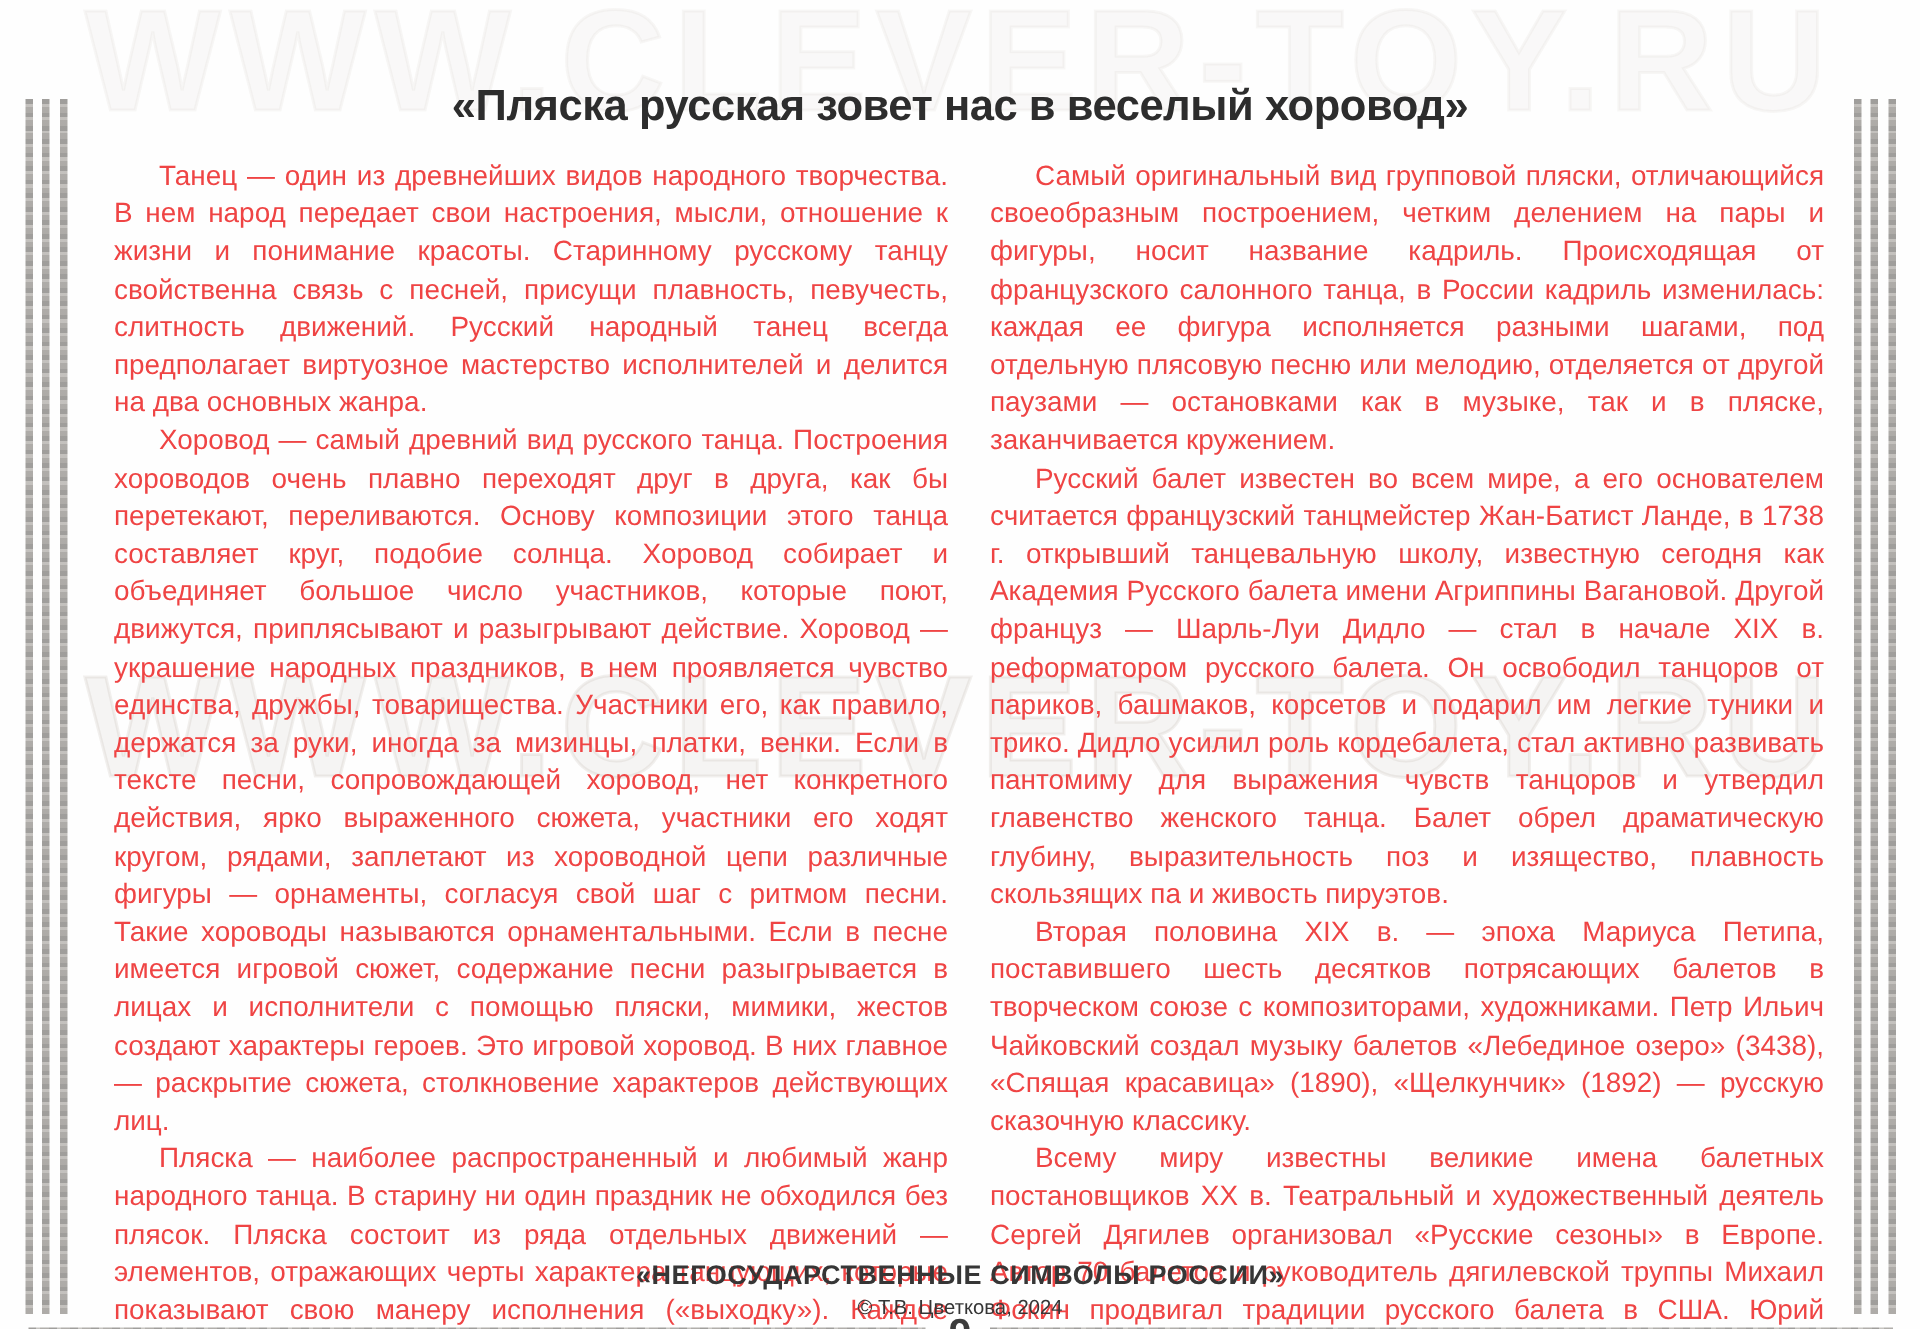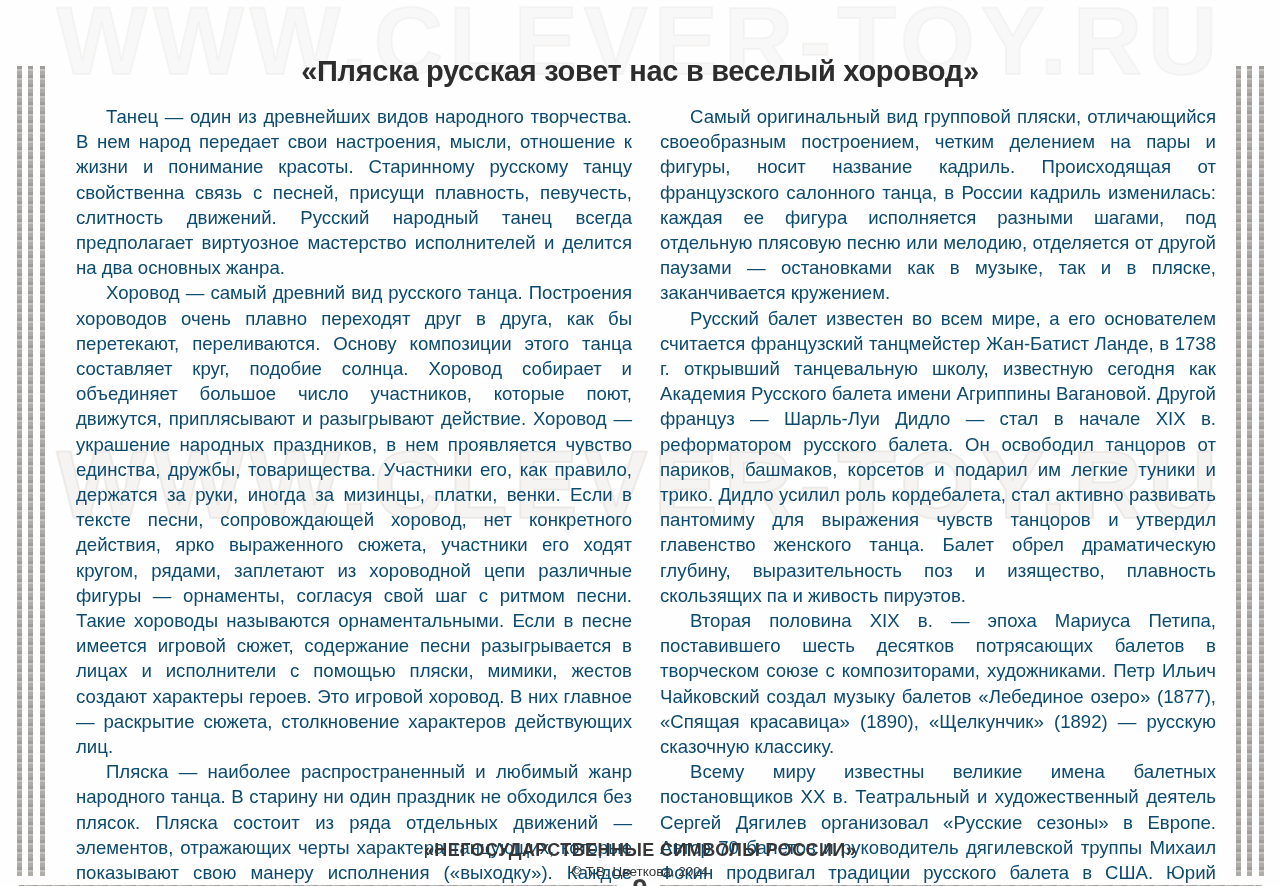--- a/index.html
+++ b/index.html
@@ -63,21 +63,21 @@
     width: 1140px;
     display: flex;
     gap: 28px;
   }
   .col { width: 556px; }
   .para {
     font-size: 18.6px;
     line-height: 25.2px;
     text-align: justify;
     text-indent: 30px;
-    color: #0c4a6e;
+    color: #ef4444;
   }
   .para.no-indent { text-indent: 0; }
   .it { }
 
   .footer {
     position: absolute;
     top: 802px;
     left: 0;
     width: 100%;
     text-align: center;
@@ -139,21 +139,21 @@
 
   <div class="content">
     <div class="col">
         <p class="para"><span>Танец — один из древнейших видов народного творчества. В нем народ передает свои настроения, мысли, отношение к жизни и понимание красоты. Старинному русскому танцу свойственна связь с песней, присущи плавность, певучесть, слитность движений. Русский народный танец всегда предполагает виртуозное мастерство исполнителей и делится на два основных жанра.</span></p>
         <p class="para"><span class="it">Хоровод</span><span> — самый древний вид русского танца. Построения хороводов очень плавно переходят друг в друга, как бы перетекают, переливаются. Основу композиции этого танца составляет круг, подобие солнца. Хоровод собирает и объединяет большое число участников, которые поют, движутся, приплясывают и разыгрывают действие. Хоровод — украшение народных праздников, в нем проявляется чувство единства, дружбы, товарищества. Участники его, как правило, держатся за руки, иногда за мизинцы, платки, венки. Если в тексте песни, сопровождающей хоровод, нет конкретного действия, ярко выраженного сюжета, участники его ходят кругом, рядами, заплетают из хороводной цепи различные фигуры — орнаменты, согласуя свой шаг с ритмом песни. Такие хороводы называются </span><span class="it">орнаментальными</span><span>. Если в песне имеется игровой сюжет, содержание песни разыгрывается в лицах и исполнители с помощью пляски, мимики, жестов создают характеры героев. Это </span><span class="it">игровой</span><span> хоровод. В них главное — раскрытие сюжета, столкновение характеров действующих лиц.</span></p>
         <p class="para"><span class="it">Пляска</span><span> — наиболее распространенный и любимый жанр народного танца. В старину ни один праздник не обходился без плясок. Пляска состоит из ряда отдельных движений — элементов, отражающих черты характера танцующих, которые показывают свою манеру исполнения («выходку»). Каждое движение в пляске наполнено смыслом, и все они связаны воедино содержанием и сопровождающей мелодией. Пляска, одиночная, парная и групповая, включает в себя дроби, «веревочку», «гармошку», различные присядки, хлопушки, верчения и другие «коленца». Лихие выходы парней, задорные проходки девушек, разнообразные переходы и перебеж-</span></p>
       </div>
     <div class="col">
         <p class="para"><span>Самый оригинальный вид групповой пляски, отличающийся своеобразным построением, четким делением на пары и фигуры, носит название </span><span class="it">кадриль</span><span>. Происходящая от французского салонного танца, в России кадриль изменилась: каждая ее фигура исполняется разными шагами, под отдельную плясовую песню или мелодию, отделяется от другой паузами — остановками как в музыке, так и в пляске, заканчивается кружением.</span></p>
         <p class="para"><span>Русский </span><span class="it">балет</span><span> известен во всем мире, а его основателем считается французский танцмейстер Жан-Батист Ланде, в 1738 г. открывший танцевальную школу, известную сегодня как Академия Русского балета имени Агриппины Вагановой. Другой француз — Шарль-Луи Дидло — стал в начале XIX в. реформатором русского балета. Он освободил танцоров от париков, башмаков, корсетов и подарил им легкие туники и трико. Дидло усилил роль кордебалета, стал активно развивать пантомиму для выражения чувств танцоров и утвердил главенство женского танца. Балет обрел драматическую глубину, выразительность поз и изящество, плавность скользящих па и живость пируэтов.</span></p>
-        <p class="para"><span>Вторая половина XIX в. — эпоха Мариуса Петипа, поставившего шесть десятков потрясающих балетов в творческом союзе с композиторами, художниками. Петр Ильич Чайковский создал музыку балетов «Лебединое озеро» (1877), «Спящая красавица» (1890), «Щелкунчик» (1892) — русскую сказочную классику.</span></p>
+        <p class="para"><span>Вторая половина XIX в. — эпоха Мариуса Петипа, поставившего шесть десятков потрясающих балетов в творческом союзе с композиторами, художниками. Петр Ильич Чайковский создал музыку балетов «Лебединое озеро» (3438), «Спящая красавица» (1890), «Щелкунчик» (1892) — русскую сказочную классику.</span></p>
         <p class="para"><span>Всему миру известны великие имена балетных постановщиков XX в. Театральный и художественный деятель Сергей Дягилев организовал «Русские сезоны» в Европе. Автор 70 балетов и руководитель дягилевской труппы Михаил Фокин продвигал традиции русского балета в США. Юрий Григорович стал автором восьми оригинальных балетов и современных редакций всего классического репертуара Большого театра.</span></p>
       </div>
   </div>
 
   <div class="footer">
     <div class="series">«НЕГОСУДАРСТВЕННЫЕ СИМВОЛЫ РОССИИ»</div>
     <div class="copy">© Т.В. Цветкова, 2024</div>
   </div>
 
   <div class="page-number">9</div>

